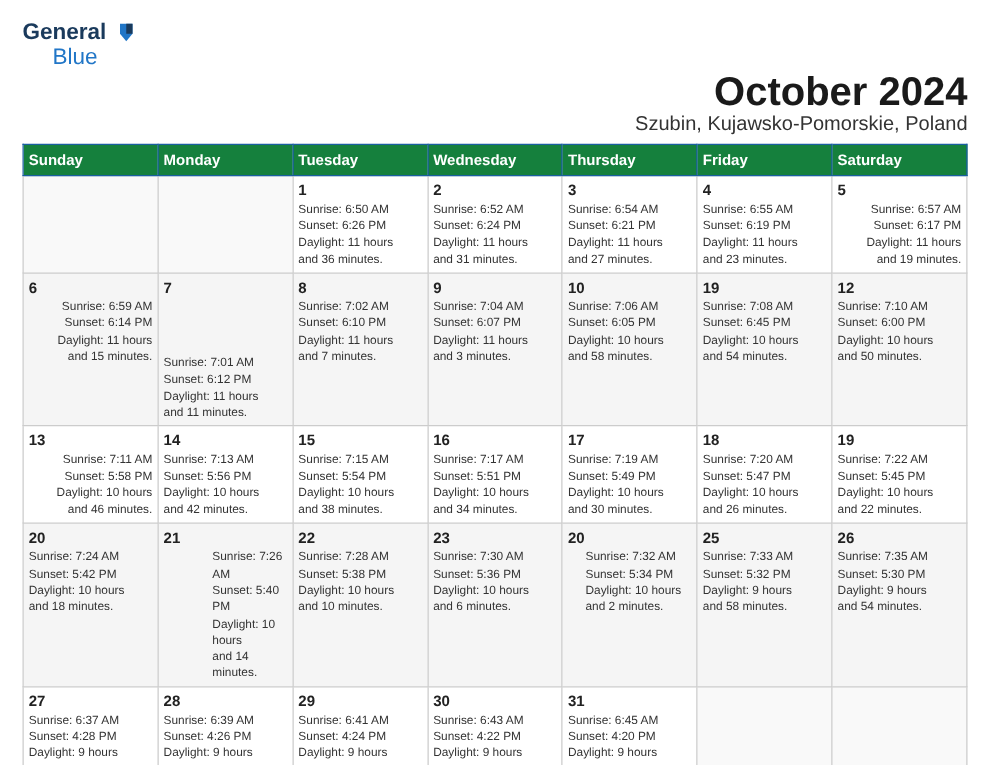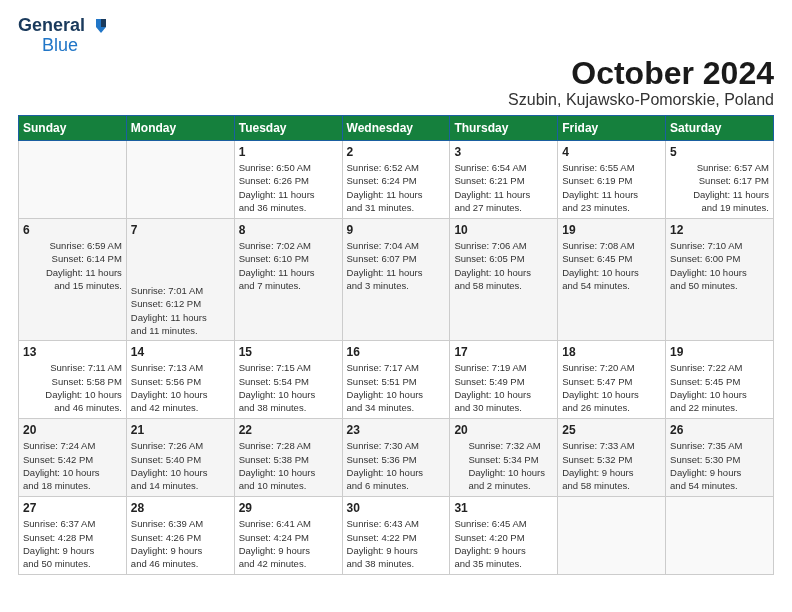--- a/index.html
+++ b/index.html
@@ -260,21 +260,21 @@
         <tr>
           <td>
             <span class="day-num">20</span>
             <div class="day-info" style="white-space: pre-line;">Sunrise: 7:24 AM
 Sunset: 5:42 PM
 Daylight: 10 hours
 and 18 minutes.</div>
           </td>
           <td>
             <span class="day-num">21</span>
-            <div class="day-info" style="white-space: pre-line;">Sunrise: 7:26 AM
+            <div class="day-info" style="white-space: pre-line; margin-left: 39px;">Sunrise: 7:26 AM
 Sunset: 5:40 PM
 Daylight: 10 hours
 and 14 minutes.</div>
           </td>
           <td>
             <span class="day-num">22</span>
             <div class="day-info" style="white-space: pre-line;">Sunrise: 7:28 AM
 Sunset: 5:38 PM
 Daylight: 10 hours
 and 10 minutes.</div>

